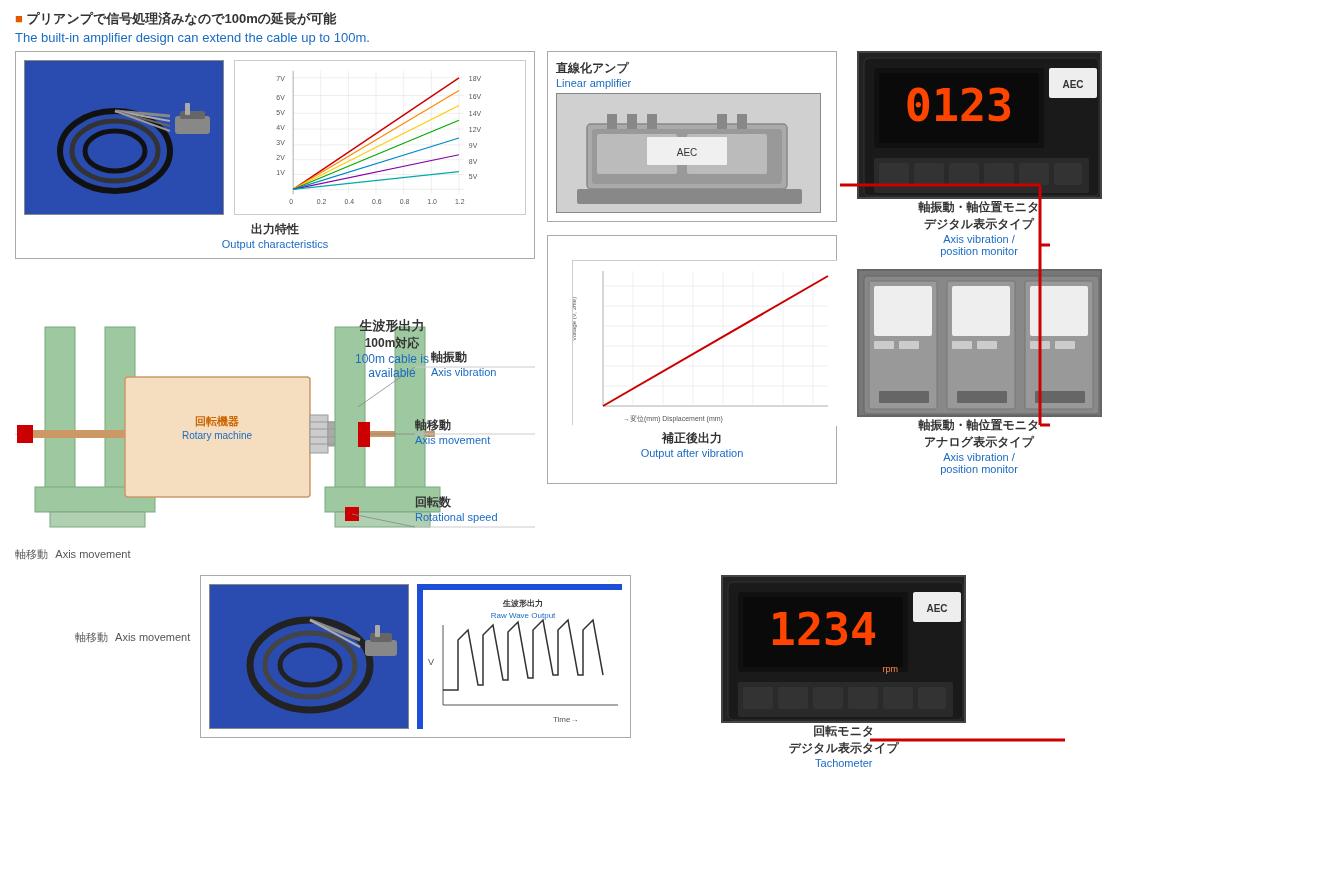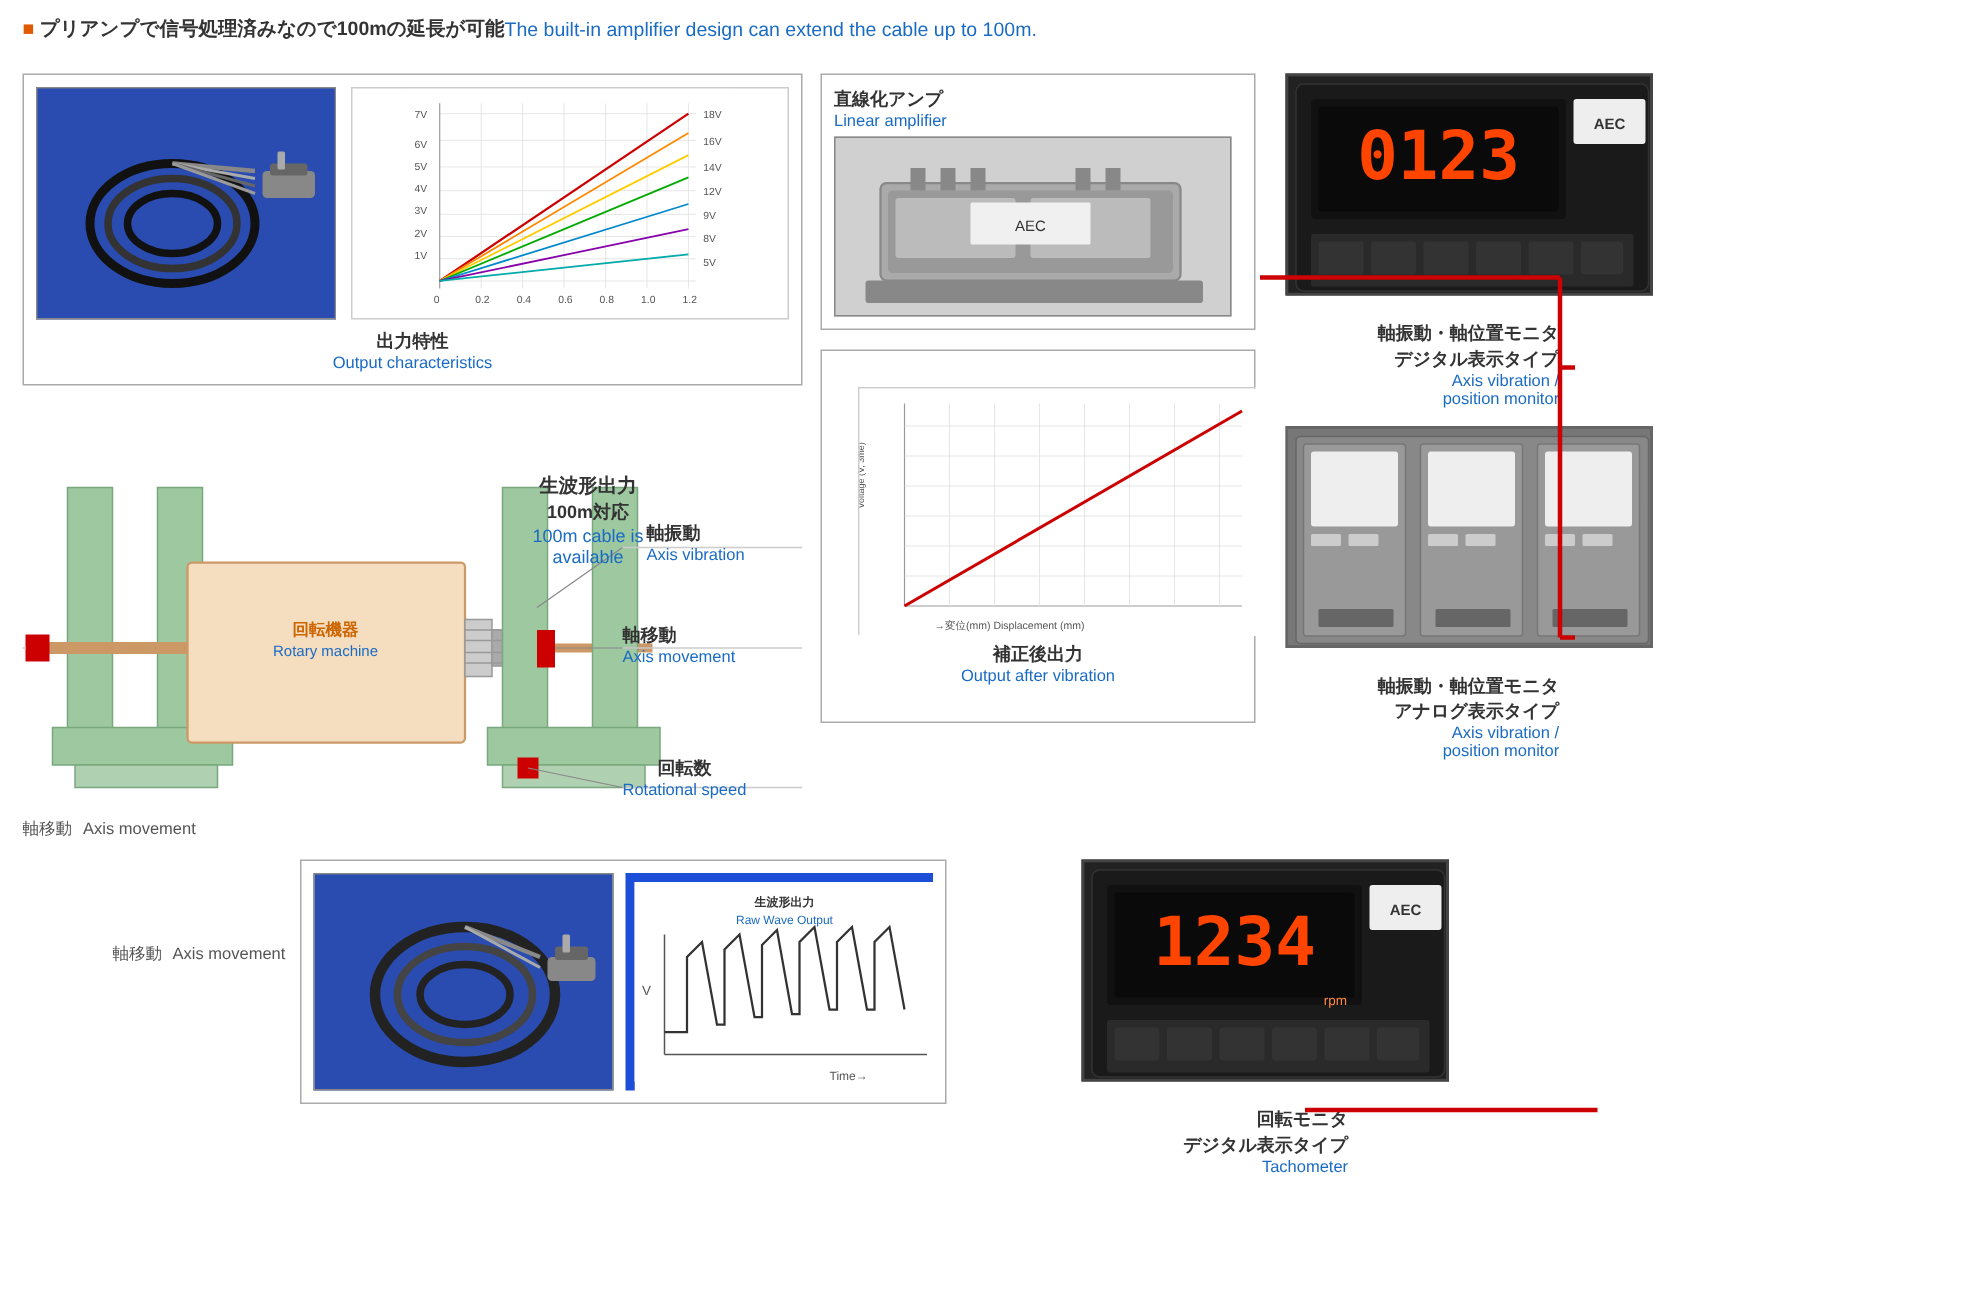--- a/index.html
+++ b/index.html
@@ -16,21 +16,22 @@
     .page-container {
       width: 1324px;
       height: 870px;
       position: relative;
       padding: 10px 15px;
     }
 
     
     .header {
       display: flex;
-      margin-bottom: 21px;
+      flex-direction: column;
+      margin-bottom: 6px;
     }
     .header-jp {
       color: #333;
       font-size: 13px;
       font-weight: bold;
     }
     .header-jp::before {
       content: '■ ';
       color: #e05a00;
     }
@@ -51,22 +52,22 @@
       text-align: center;
     }
 
     .monitor-box {
       display: flex;
       flex-direction: column;
       align-items: center;
     }
 
     .monitor-label {
-      text-align: right;
-      margin-top: 17px;
+      text-align: center;
+      margin-top: 0;
     }
 
     
     .section-label-jp {
       font-size: 12px;
       font-weight: bold;
       color: #333;
     }
     .section-label-en {
       font-size: 11px;
@@ -236,21 +237,21 @@
           <div class="section-label-en">Axis vibration</div>
         </div>
 
         
         <div style="position:absolute; top:150px; left:400px;">
           <div class="section-label-jp">軸移動</div>
           <div class="section-label-en">Axis movement</div>
         </div>
 
         
-        <div style="position:absolute; top:239px; left:400px;text-align:center;">
+        <div style="position:absolute; top:227px; left:400px;">
           <div class="section-label-jp">回転数</div>
           <div class="section-label-en">Rotational speed</div>
         </div>
 
         
         <div style="position:absolute; top:50px; left:340px; text-align:center;">
           <div style="font-size:13px; font-weight:bold; color:#333;">生波形出力</div>
           <div style="font-size:12px; font-weight:bold; color:#333;">100m対応</div>
           <div style="font-size:12px; color:#1a6bc4;">100m cable is</div>
           <div style="font-size:12px; color:#1a6bc4;">available</div>

